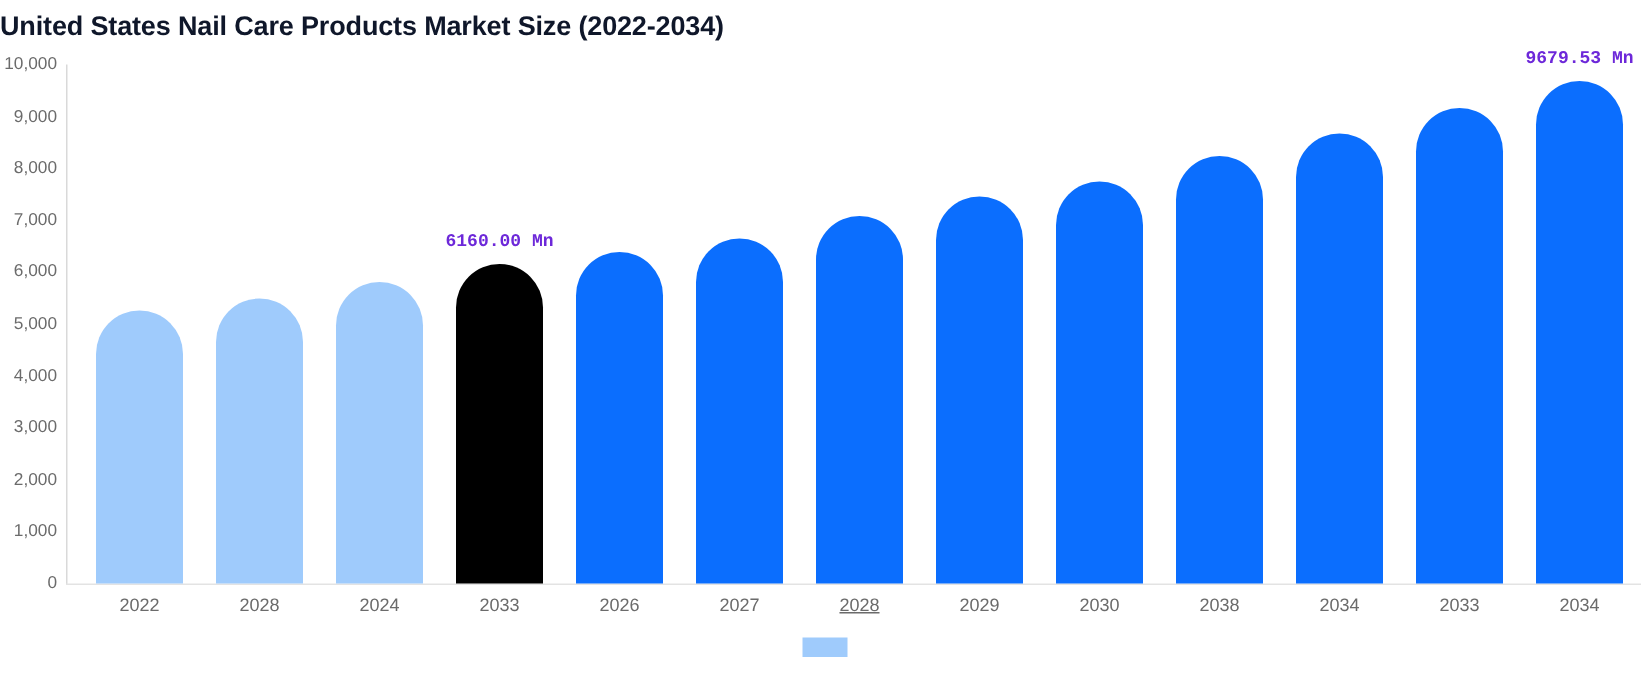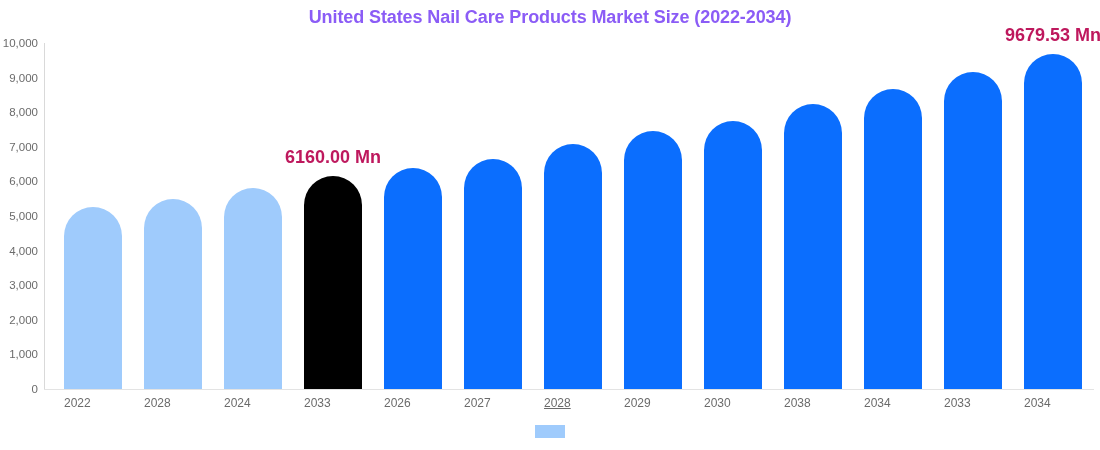--- a/index.html
+++ b/index.html
@@ -21,24 +21,24 @@
     height: 450px;
     box-sizing: border-box;
   }
 
   
   #chart-title {
     position: absolute;
     left: 0;
     top: 7px;
     width: 1100px;
-    text-align: center;
+    text-align: left;
     font-size: 18px;
     font-weight: bold;
-    color: #8b5cf6;
+    color: #0f172a;
     letter-spacing: -0.1px;
     white-space: nowrap;
   }
 
   
   #plot {
     position: absolute;
     left: 44px;
     top: 43px;
     width: 1050px;
@@ -87,31 +87,32 @@
     left: 0;
     width: 58px;
     border-top-left-radius: 29px;
     border-top-right-radius: 29px;
   }
   .bar-value {
     position: absolute;
     left: 50%;
     transform: translateX(-50%);
     white-space: nowrap;
-    font-size: 18px;
+    font-size: 12px;
     font-weight: bold;
-    color: #be185d;
+    color: #6d28d9;
+    font-family: Liberation Mono, monospace;
   }
 
   
   .xtick {
     position: absolute;
     top: 396px;
     width: 58px;
-    text-align: left;
+    text-align: center;
     font-size: 12px;
     color: #6b6b6b;
     white-space: nowrap;
   }
 
   
   #legend {
     position: absolute;
     left: 0;
     top: 425px;

